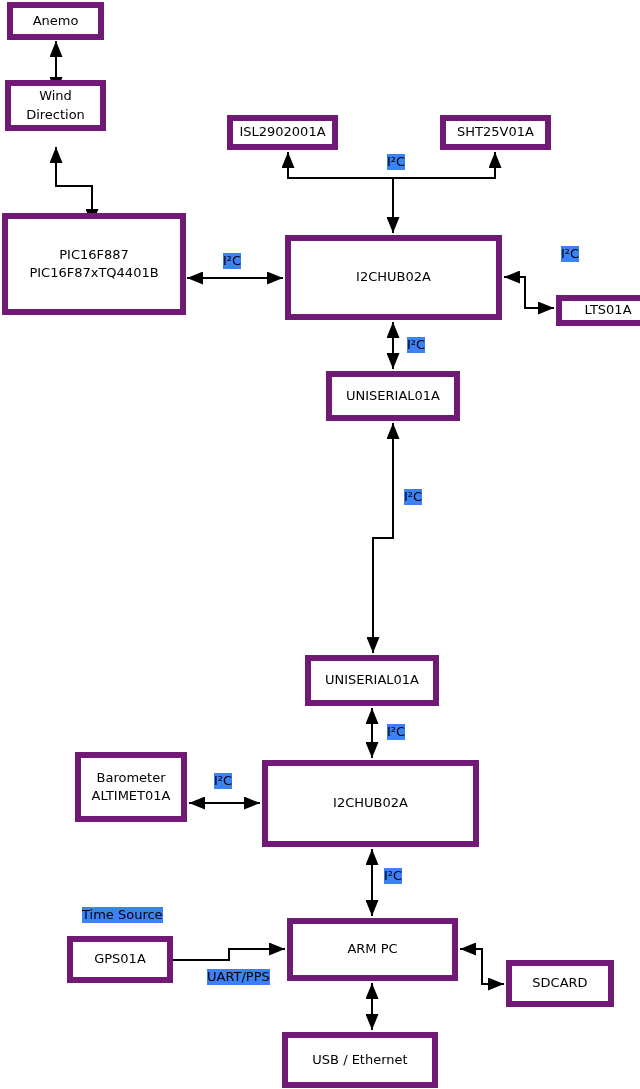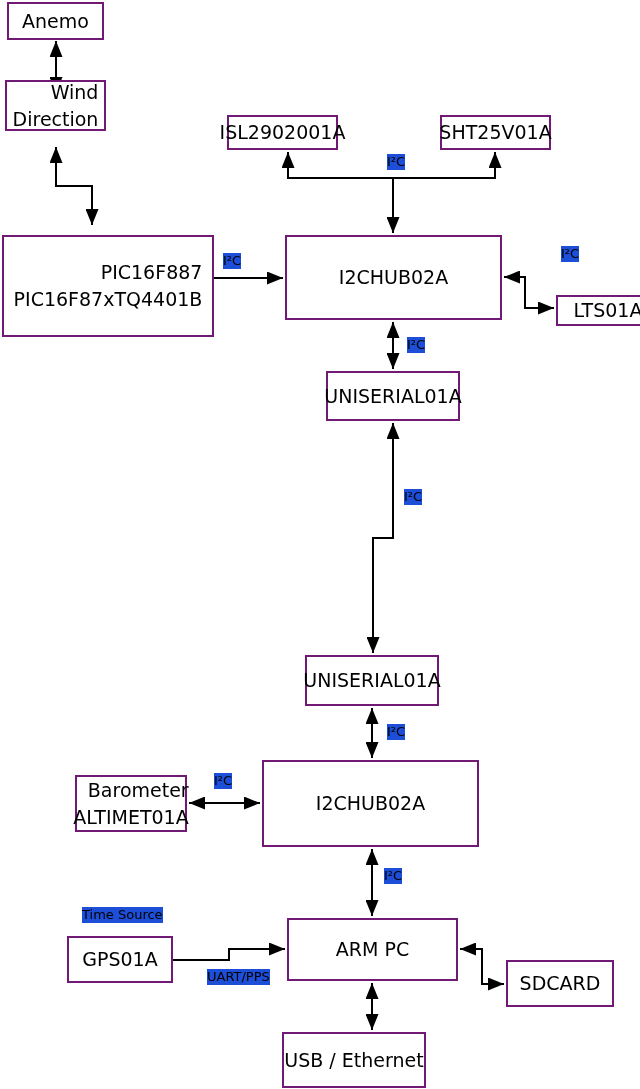--- a/index.html
+++ b/index.html
@@ -2,26 +2,26 @@
 <html><head>
 <meta charset="utf-8">
 <style>
   html,body{margin:0;padding:0;background:#ffffff;}
   #canvas{
     position:relative;width:640px;height:1089px;background:#ffffff;
     font-family:"DejaVu Sans", sans-serif;color:#000;overflow:hidden;
   }
   #wires{position:absolute;left:0;top:0;width:640px;height:1089px;}
   .node{
-    position:absolute;box-sizing:border-box;border:2px solid #701a75;background:#fff;
-    display:flex;align-items:center;justify-content:center;text-align:right;
-    white-space:pre-line;font-size:19px;line-height:1.4;
+    position:absolute;box-sizing:border-box;border:6px solid #701a75;background:#fff;
+    display:flex;align-items:center;justify-content:center;text-align:center;
+    white-space:pre-line;font-size:13px;line-height:1.4;
   }
   .elabel{
-    position:absolute;font-size:13px;line-height:1.2;background:#1d4ed8;
+    position:absolute;font-size:13px;line-height:1.2;background:#3b82f6;
     white-space:nowrap;
   }
   .edge{stroke:#000;stroke-width:2;fill:none;}
 </style>
 </head>
 <body>
 
 <div id="canvas">
 
   <svg id="wires" viewBox="0 0 640 1089" xmlns="http://www.w3.org/2000/svg">
@@ -45,47 +45,47 @@
     <path class="edge" d="M173,960 L229,960 L229,949 L285,949" marker-end="url(#arr)"></path>
     <path class="edge" d="M460,949 L482,949 L482,984 L504,984" marker-start="url(#arr)" marker-end="url(#arr)"></path>
     <path class="edge" d="M372,983 L372,1030" marker-start="url(#arr)" marker-end="url(#arr)"></path>
   </svg>
 
   <div class="node" style="left:7px;top:2px;width:97px;height:38px">Anemo</div>
 
   <div class="node" style="left:5px;top:80px;width:101px;height:51px">Wind
 Direction</div>
 
-  <div class="node" style="left:2px;top:235px;width:212px;height:102px">PIC16F887
+  <div class="node" style="left:2px;top:213px;width:184px;height:102px">PIC16F887
 PIC16F87xTQ4401B</div>
 
   <div class="node" style="left:227px;top:115px;width:111px;height:35px">ISL2902001A</div>
 
   <div class="node" style="left:440px;top:115px;width:111px;height:35px">SHT25V01A</div>
 
   <div class="node" style="left:285px;top:235px;width:217px;height:85px">I2CHUB02A</div>
 
   <div class="node" style="left:556px;top:295px;width:104px;height:31px">LTS01A</div>
 
   <div class="node" style="left:326px;top:371px;width:134px;height:50px">UNISERIAL01A</div>
 
   <div class="node" style="left:305px;top:655px;width:134px;height:51px">UNISERIAL01A</div>
 
   <div class="node" style="left:262px;top:760px;width:217px;height:87px">I2CHUB02A</div>
 
-  <div class="node" style="left:75px;top:775px;width:112px;height:57px">Barometer
+  <div class="node" style="left:75px;top:752px;width:112px;height:70px">Barometer
 ALTIMET01A</div>
 
   <div class="node" style="left:67px;top:936px;width:106px;height:47px">GPS01A</div>
 
   <div class="node" style="left:506px;top:960px;width:108px;height:47px">SDCARD</div>
 
   <div class="node" style="left:287px;top:918px;width:171px;height:63px">ARM PC</div>
 
-  <div class="node" style="left:282px;top:1032px;width:144px;height:56px">USB / Ethernet</div>
+  <div class="node" style="left:282px;top:1032px;width:156px;height:56px">USB / Ethernet</div>
 
   <span class="elabel" style="left:223px;top:253px">I²C</span>
 
   <span class="elabel" style="left:387px;top:154px">I²C</span>
 
   <span class="elabel" style="left:561px;top:246px">I²C</span>
 
   <span class="elabel" style="left:407px;top:337px">I²C</span>
 
   <span class="elabel" style="left:404px;top:489px">I²C</span>

